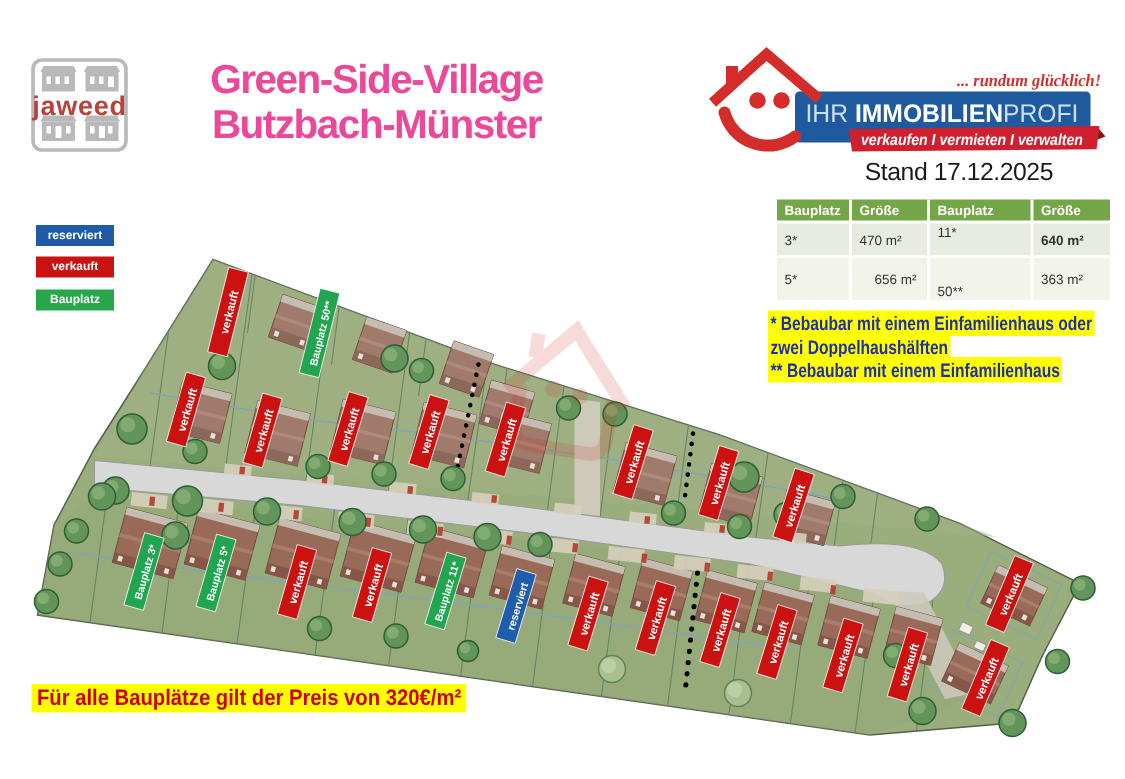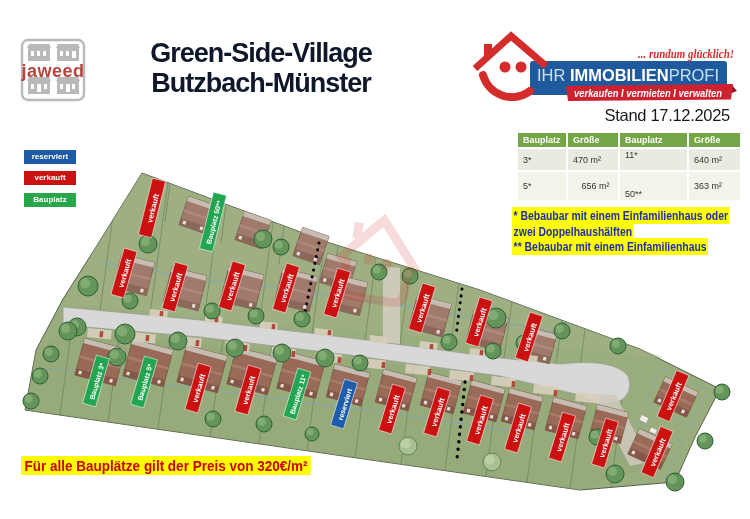--- a/index.html
+++ b/index.html
@@ -698,21 +698,21 @@
 <rect x="11" y="46" width="3" height="5"></rect>
       <rect x="17" y="46" width="4" height="8"></rect>
       <rect x="24" y="46" width="3" height="5"></rect>
 <rect x="40" y="46" width="3" height="5"></rect>
       <rect x="46" y="46" width="4" height="8"></rect>
       <rect x="52" y="46" width="3" height="5"></rect>
 </g>
 <text x="33" y="38.5" text-anchor="middle" font-family="Liberation Sans,sans-serif" font-weight="bold" font-size="18" fill="#b8433a" letter-spacing="0.5">jaweed</text>
 </svg>
 
-<div class="abs" style="left:126px;top:39px;width:270px;text-align:center;font-weight:bold;font-size:27px;line-height:29.5px;color:#0f172a;letter-spacing:-1px;">Green-Side-Village<br>Butzbach-Münster</div>
+<div class="abs" style="left:116px;top:39px;width:270px;text-align:center;font-weight:bold;font-size:27px;line-height:29.5px;color:#ec4899;letter-spacing:-1px;">Green-Side-Village<br>Butzbach-Münster</div>
 
 <svg class="abs" style="left:458px;top:28px" width="290" height="80" viewBox="0 0 290 80">
 
 <text x="276" y="29.5" text-anchor="end" font-family="Liberation Serif,serif" font-style="italic" font-weight="bold" font-size="11.5" fill="#d42b2b" textLength="96" lengthAdjust="spacingAndGlyphs">... rundum glücklich!</text>
 
 <rect x="72" y="33" width="197" height="34" rx="3" fill="#1e5a9d"></rect>
 <text x="79" y="53" font-family="Liberation Sans,sans-serif" font-size="17" fill="#c9e0ef" textLength="182" lengthAdjust="spacingAndGlyphs">IHR <tspan font-weight="bold" fill="#ffffff">IMMOBILIEN</tspan>PROFI</text>
 
 <polygon points="279,63 271,66 273,56" fill="#8b151c"></polygon>
 <polygon points="108,58 275,56 273,71.5 110,73" fill="#cf2030"></polygon>
@@ -720,40 +720,40 @@
 
 <g stroke="#d42b2b" fill="none">
 <rect x="26" y="16" width="8" height="12" fill="#d42b2b" stroke="none"></rect>
 <path d="M17,40.5 L53,8 L88,38" stroke-width="7" stroke-linejoin="miter"></path>
 <path d="M25,47 A30,30 0 0 0 72,63" stroke-width="8" stroke-linecap="round"></path>
 <circle cx="47" cy="39" r="5.5" fill="#d42b2b" stroke="none"></circle>
 <circle cx="63" cy="39" r="5.5" fill="#d42b2b" stroke="none"></circle>
 </g>
 </svg>
 
-<div class="abs" style="left:530px;top:106px;width:200px;text-align:right;font-size:16.5px;color:#1a1a1a;letter-spacing:-0.3px;">Stand 17.12.2025</div>
+<div class="abs" style="left:502px;top:106px;width:200px;text-align:right;font-size:16.5px;color:#1a1a1a;letter-spacing:-0.3px;">Stand 17.12.2025</div>
 
 <div class="abs" style="left:518px;top:133px;">
 <table style="border-collapse:collapse;font-size:9px;color:#333;">
 <tbody>
         <tr style="background:#74a647;color:#fff;font-weight:bold;height:15px;border-bottom:2px solid #fff;">
 <td style="width:43px;padding:1px 0 1px 5px;border-right:2px solid #fff;">Bauplatz</td>
 <td style="width:45px;padding:1px 0 1px 5px;border-right:2px solid #fff;">Größe</td>
 <td style="width:62px;padding:1px 0 1px 5px;border-right:2px solid #fff;">Bauplatz</td>
 <td style="width:46px;padding:1px 0 1px 5px;">Größe</td>
 </tr>
 <tr style="background:#e8ebdf;height:16px;border-bottom:2px solid #fff;">
 <td style="padding:1px 0 1px 5px;border-right:2px solid #fff;">3*</td>
 <td style="padding:1px 0 1px 5px;border-right:2px solid #fff;">470 m²</td>
 <td style="padding:1px 0 10px 5px;border-right:2px solid #fff;">11*</td>
-<td style="padding:1px 0 1px 5px;">640 m²</td>
+<td style="padding:1px 0 1px 5px;font-weight:bold;">640 m²</td>
 </tr>
 <tr style="background:#f2f4ea;height:17px;">
 <td style="padding:1px 0 1px 5px;border-right:2px solid #fff;">5*</td>
-<td style="padding:1px 0 1px 5px;border-right:2px solid #fff;text-align:center;">656 m²</td>
+<td style="padding:1px 0 1px 15px;border-right:2px solid #fff;">656 m²</td>
 <td style="padding:17px 0 1px 5px;border-right:2px solid #fff;">50**</td>
 <td style="padding:1px 0 1px 5px;">363 m²</td>
 </tr>
 </tbody>
     </table>
 </div>
 
 <div class="abs" style="left:24px;top:150px;width:52px;height:14px;background:#1e5aa6;color:#fff;font-size:8px;font-weight:bold;text-align:center;line-height:14px;">reserviert</div>
 
 <div class="abs" style="left:24px;top:171px;width:52px;height:14px;background:#cc1111;color:#fff;font-size:8px;font-weight:bold;text-align:center;line-height:14px;">verkauft</div>

